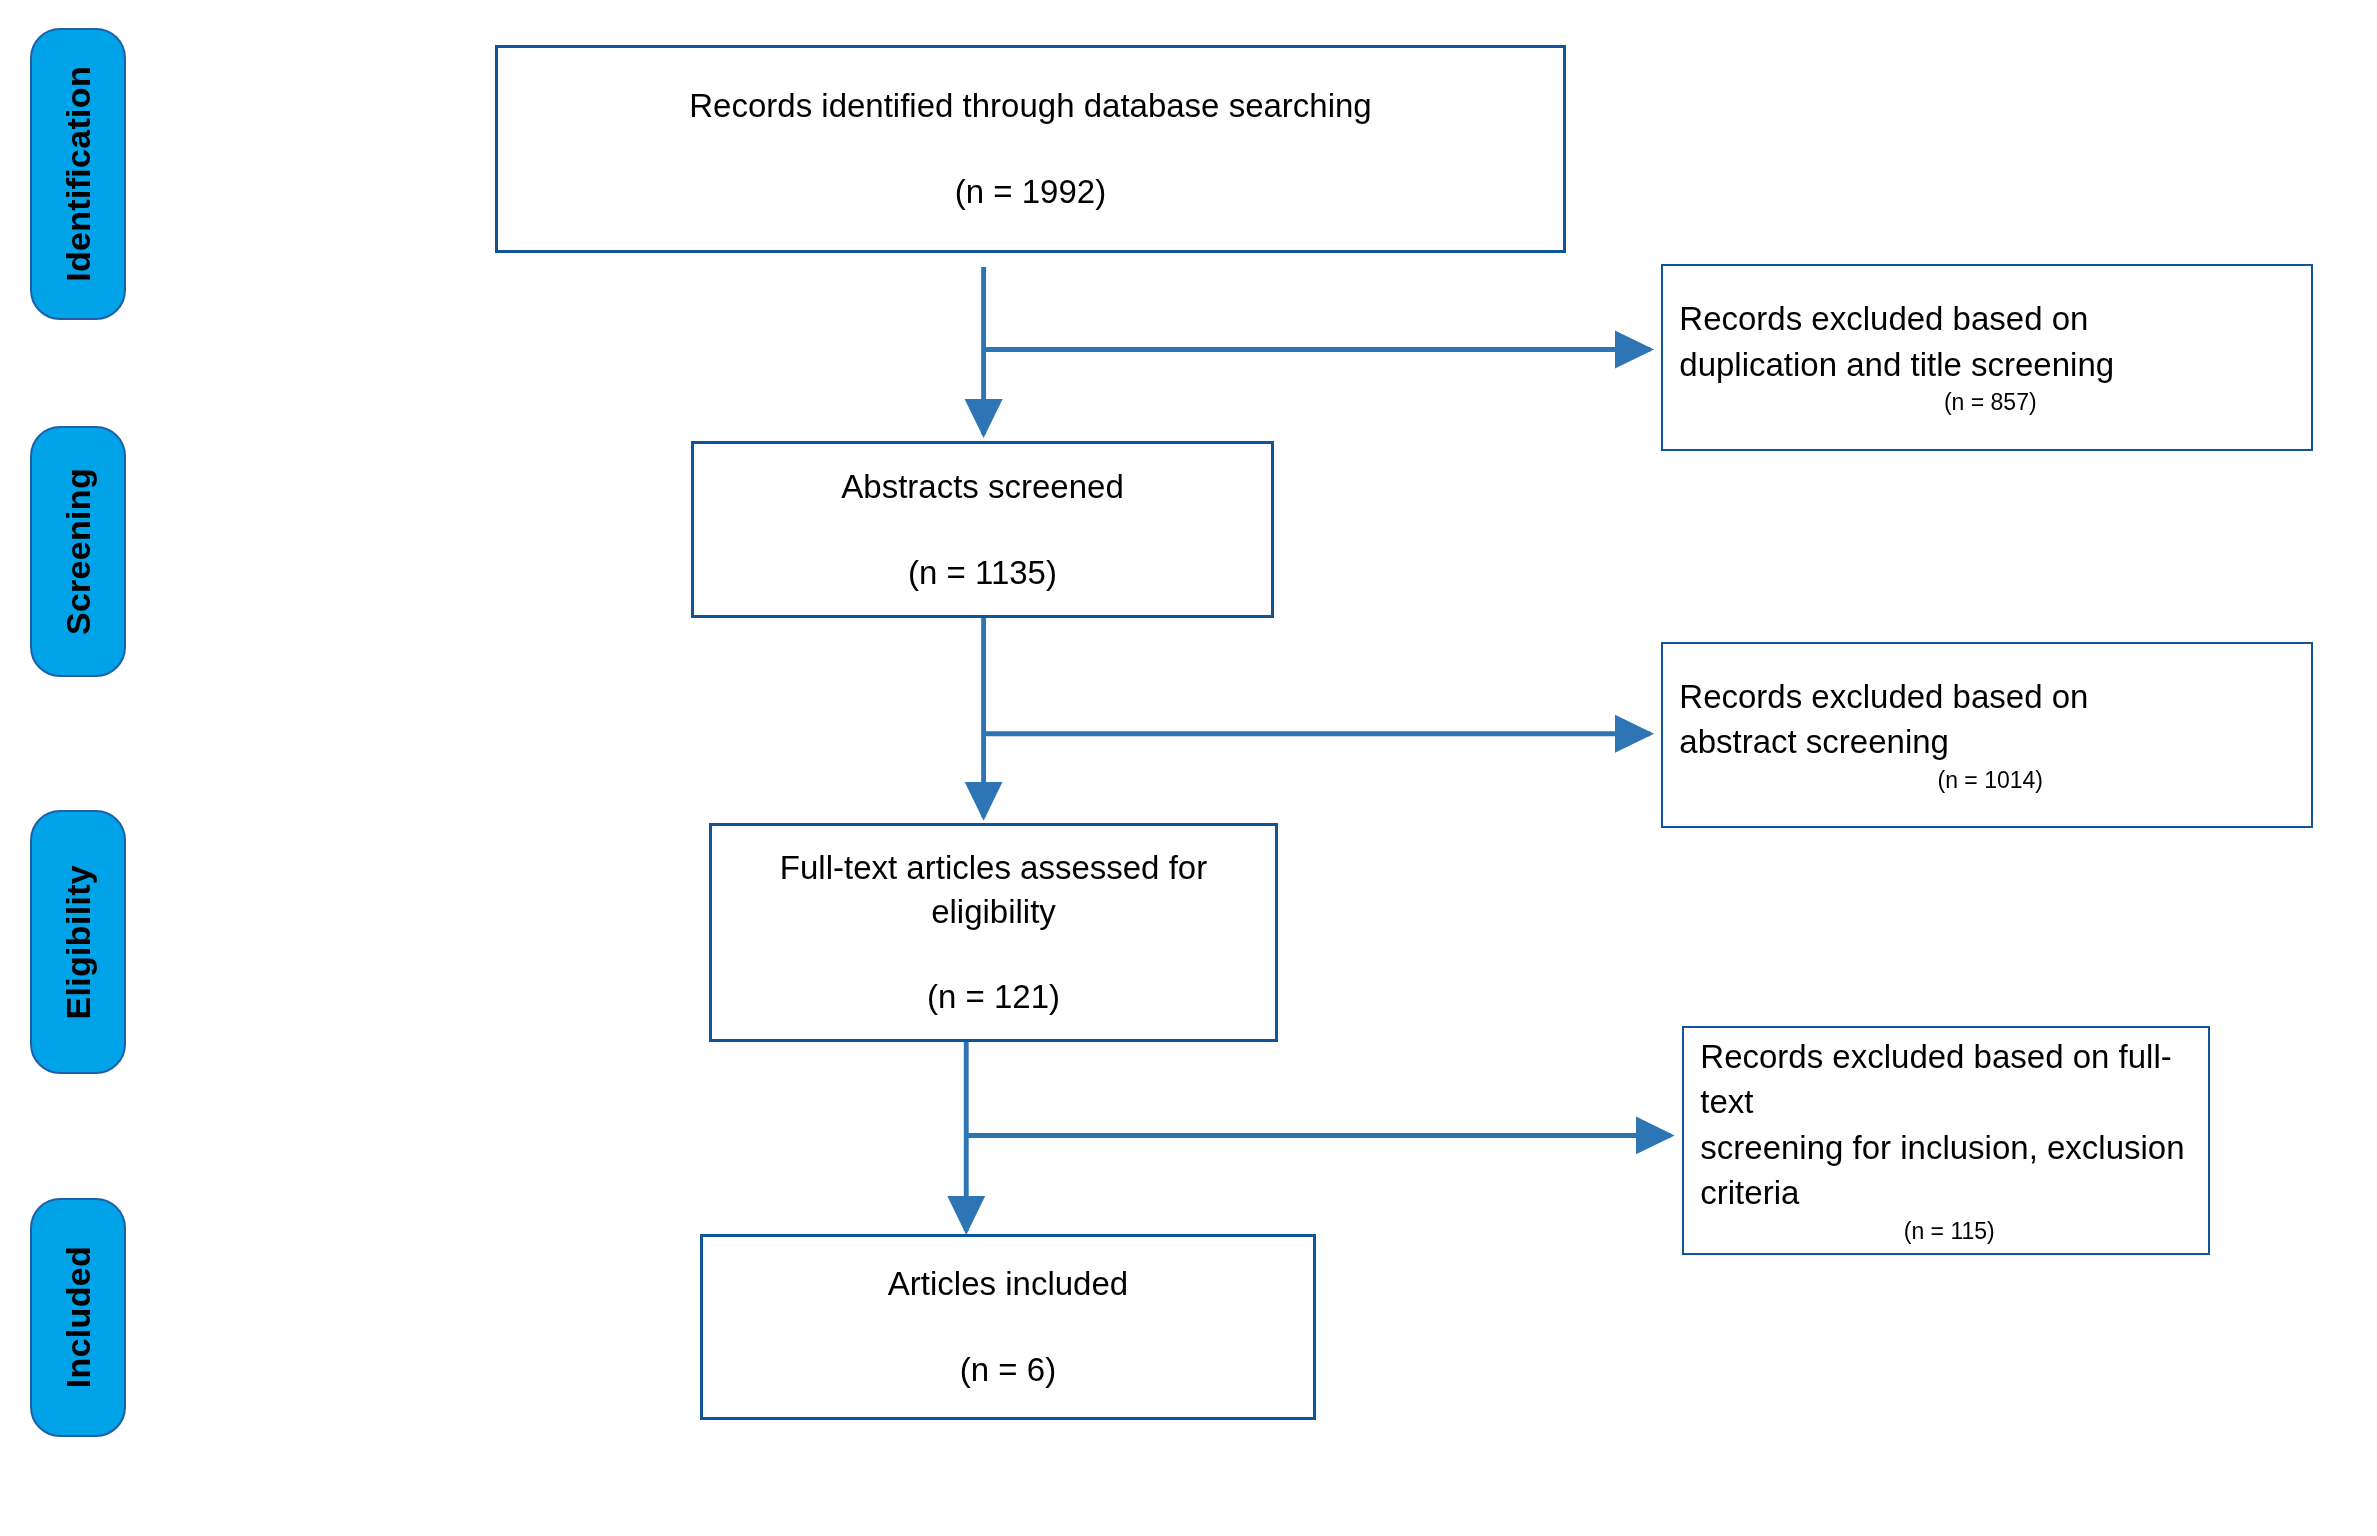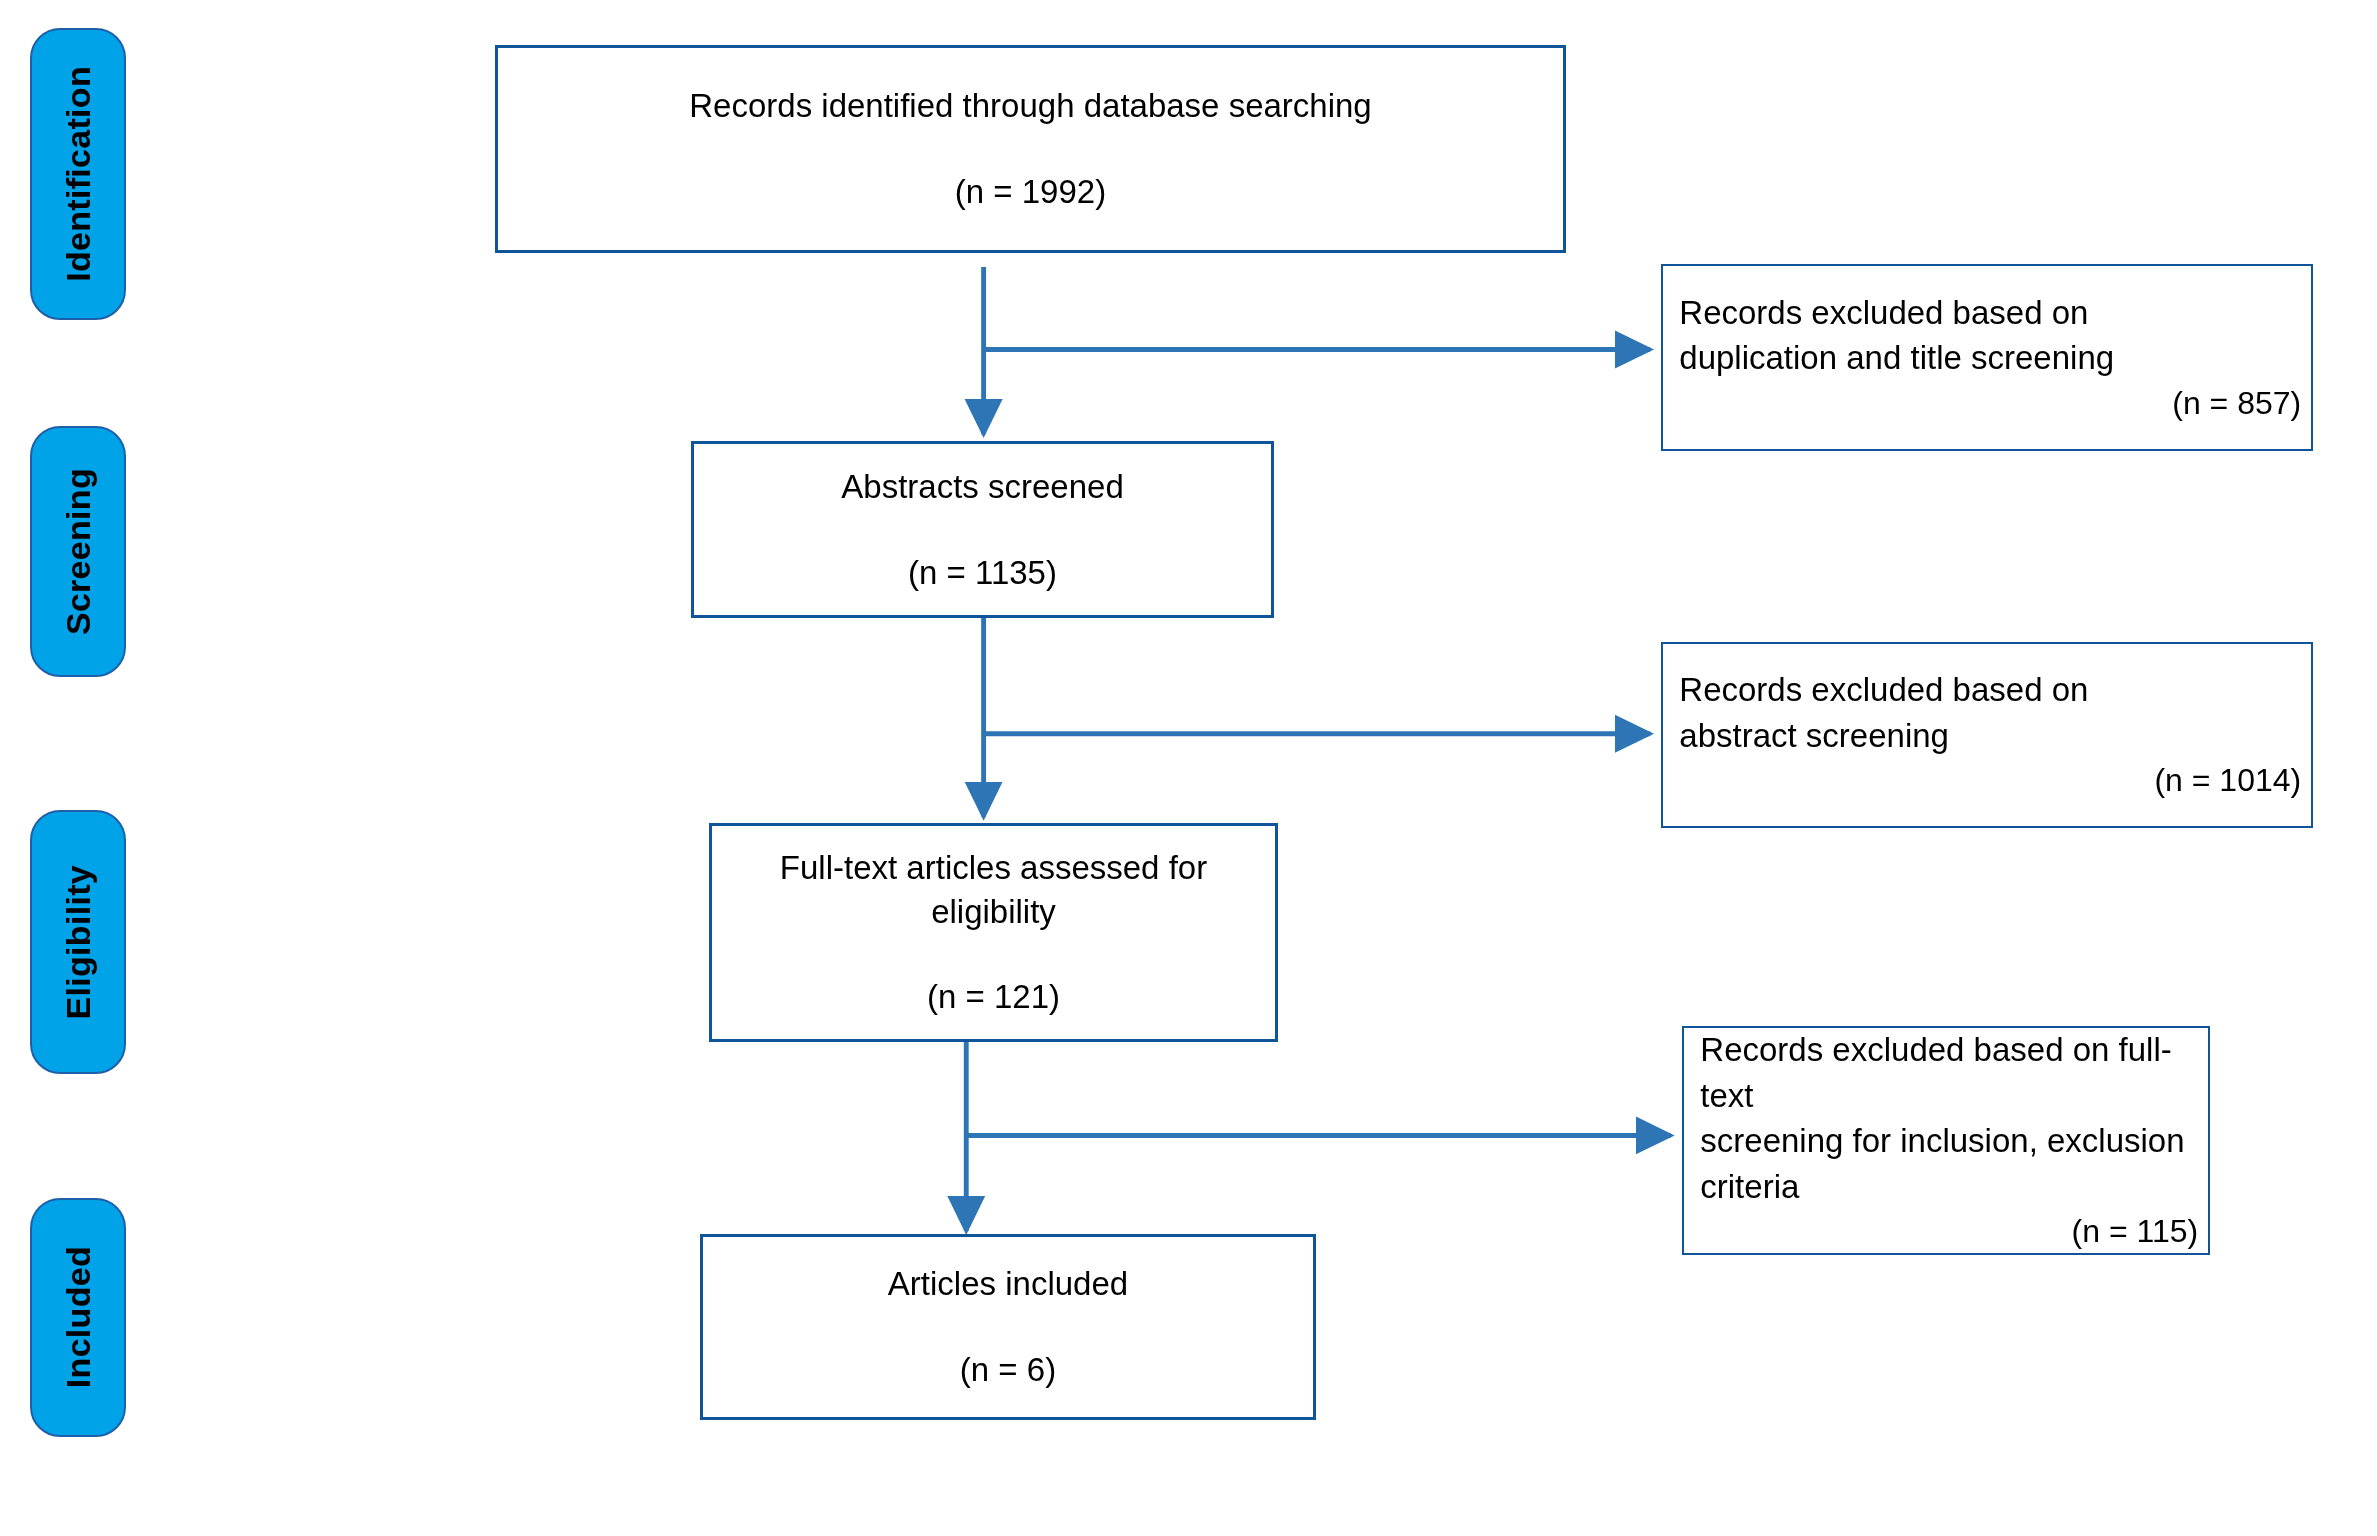--- a/index.html
+++ b/index.html
@@ -78,24 +78,24 @@
     padding-right: 9.8px;
   }
   .excl-box .bline {
     font-size: 33px;
     line-height: 1.38;
     color: #000000;
     text-align: left;
     white-space: pre-wrap;
   }
   .excl-box .bcount {
-    font-size: 32px;
+    font-size: 23px;
     line-height: 1.38;
     color: #000000;
-    text-align: right;
+    text-align: center;
   }
 
   
   #connectors {
     position: absolute;
     left: 0;
     top: 0;
     width: 2377px;
     height: 1536px;
     pointer-events: none;

